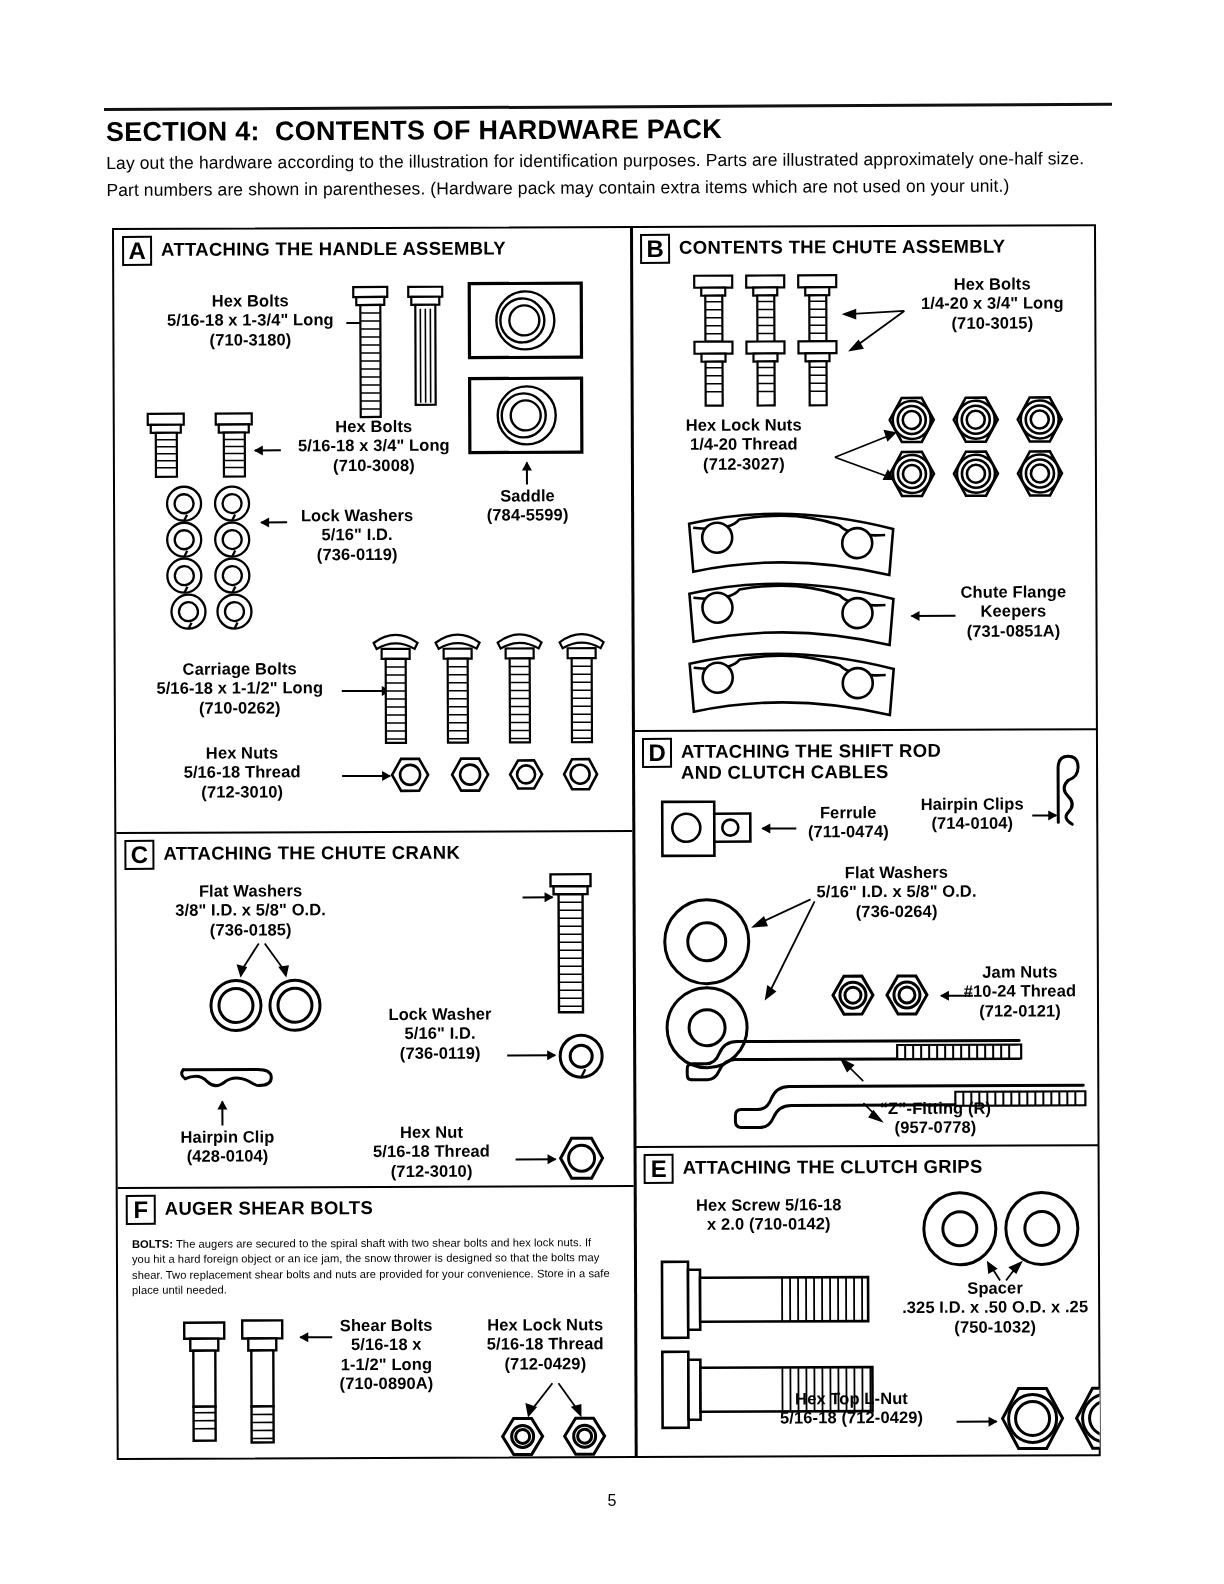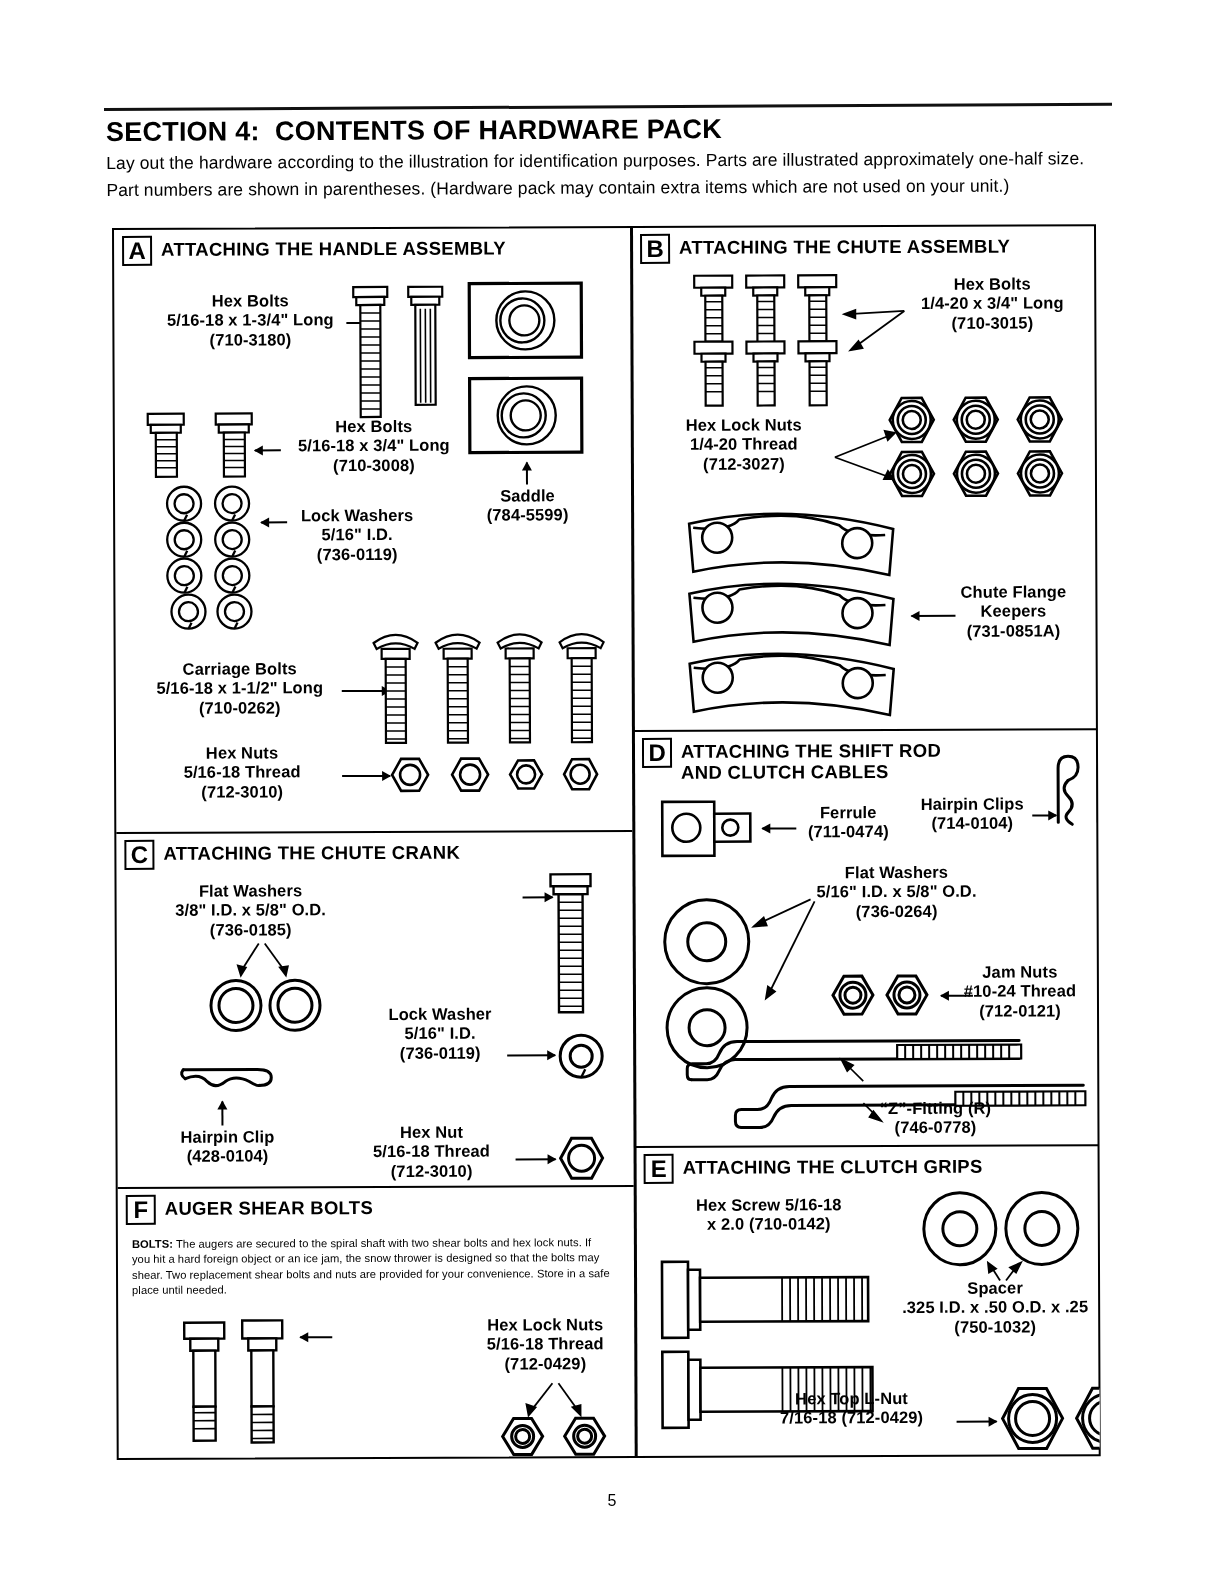--- a/index.html
+++ b/index.html
@@ -505,20 +505,24 @@
               <rect x="11" y="90" width="22" height="36"></rect>
             </g>
           </g>
           <g stroke="#000" stroke-width="1.6">
             <path d="M15 96 h22 M15 104 h22 M15 112 h22"></path>
             <path d="M73 98 h22 M73 106 h22 M73 114 h22 M73 122 h22"></path>
           </g>
         </svg>
       </div>
       <div class="arrow left" style="left:182px;top:148px;width:32px;"></div>
+      <div class="lbl c" style="left:190px;top:128px;width:156px;">Shear Bolts
+5/16-18 x
+1-1/2" Long
+(710-0890A)</div>
 
       <div class="lbl c" style="left:344px;top:128px;width:166px;">Hex Lock Nuts
 5/16-18 Thread
 (712-0429)</div>
       <div class="diag" style="left:400px;top:196px;">
         <svg width="76" height="44" viewBox="0 0 76 44">
           <g stroke="#000" stroke-width="1.8" fill="#000">
             <path d="M34 0 L12 28"></path>
               <polygon points="10,32 8,21 17,24"></polygon>
             <path d="M40 0 L60 28"></path>
@@ -540,21 +544,21 @@
               <circle cx="20" cy="19" r="7"></circle>
             </g>
           </g>
         </svg>
       </div>
     </div>
 
     <div class="panel" style="left:518px;top:0;width:463px;height:502px;">
       <div class="panel-head">
         <div class="panel-letter">B</div>
-        <div class="panel-title">ATTACHING THE CHUTE ASSEMBLY</div>
+        <div class="panel-title">CONTENTS THE CHUTE ASSEMBLY</div>
       </div>
 
       <div class="art" style="left:60px;top:42px;">
         <svg width="160" height="135" viewBox="0 0 160 135">
           <g fill="#fff" stroke="#000" stroke-width="2.2">
             <g transform="translate(0,0)">
               <path d="M2 6 h38 v12 h-38 z"></path>
                 <path d="M9 18 h24 v8 h-24 z"></path>
                 <rect x="13" y="26" width="17" height="46"></rect>
             </g>
@@ -803,21 +807,21 @@
           </g>
           <g stroke="#000" stroke-width="1.6" fill="#000">
             <path d="M160 22 L180 42"></path>
               <polygon points="158,20 170,26 164,32"></polygon>
             <path d="M196 80 L180 64"></path>
               <polygon points="198,82 190,72 186,78"></polygon>
           </g>
         </svg>
       </div>
       <div class="lbl c" style="left:200px;top:368px;width:200px;">“Z”-Fitting (R)
-(746-0778)</div>
+(957-0778)</div>
     </div>
 
     <div class="panel bt" style="left:518px;top:918px;width:463px;height:312px;">
       <div class="panel-head">
         <div class="panel-letter">E</div>
         <div class="panel-title">ATTACHING THE CLUTCH GRIPS</div>
       </div>
 
       <div class="lbl c" style="left:18px;top:48px;width:230px;">Hex Screw 5/16-18
 x 2.0 (710-0142)</div>
@@ -861,21 +865,21 @@
             <path d="M40 18 L52 2"></path>
               <polygon points="55,0 50,10 44,5"></polygon>
           </g>
         </svg>
       </div>
       <div class="lbl c" style="left:258px;top:132px;width:202px;">Spacer
 .325 I.D. x .50 O.D. x .25
 (750-1032)</div>
 
       <div class="lbl c" style="left:98px;top:242px;width:234px;">Hex Top L-Nut
-7/16-18 (712-0429)</div>
+5/16-18 (712-0429)</div>
       <div class="arrow" style="left:320px;top:274px;width:40px;"></div>
       <div class="art" style="left:362px;top:238px;">
         <svg width="150" height="70" viewBox="0 0 150 70">
           <g fill="#fff" stroke="#000" stroke-width="3">
             <g transform="translate(2,2)">
               <polygon points="18,2 46,2 62,32 46,62 18,62 2,32"></polygon>
               <circle cx="32" cy="32" r="24"></circle>
                 <circle cx="32" cy="32" r="17"></circle>
             </g>
             <g transform="translate(76,2)">

